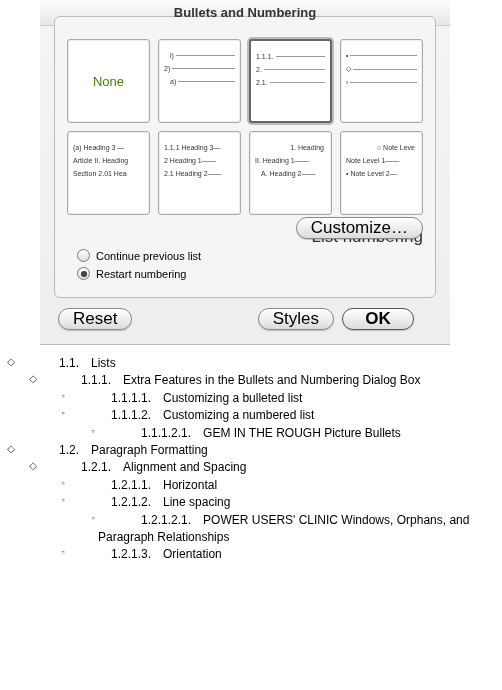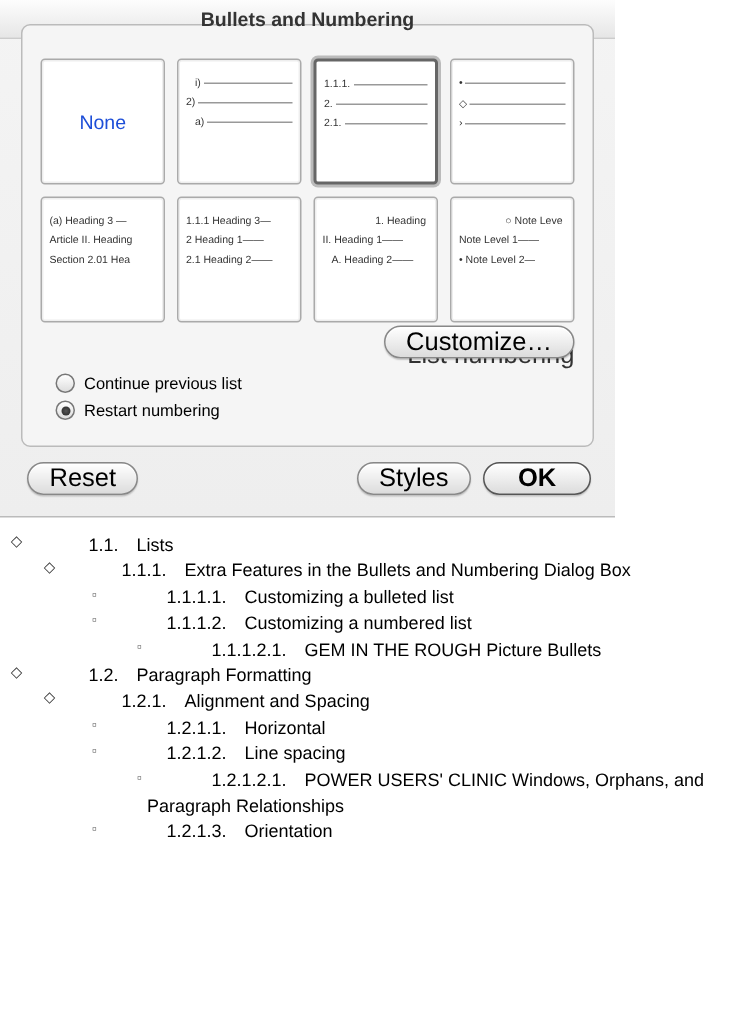--- a/index.html
+++ b/index.html
@@ -9,20 +9,21 @@
     width: 502px;
     font-family: "Lucida Grande", Helvetica, Arial, sans-serif;
     font-size: 11px;
     background: #fff;
     color: #000;
   }
   .dialog {
     width: 410px;
     background: linear-gradient(#f4f4f4, #eeeeee);
     border-bottom: 1px solid #bbb;
+    margin-left: 40px;
   }
   .titlebar {
     height: 26px;
     text-align: center;
     font-size: 13px;
     font-weight: bold;
     padding-top: 5px;
     color: #333;
     background: linear-gradient(#fdfdfd, #e6e6e6);
     border-bottom: 1px solid #ccc;
@@ -80,21 +81,21 @@
   }
   .gallery-item.selected {
     border: 2px solid #666;
     box-shadow: 0 0 0 2px #bbb;
   }
   .gallery-item.none {
     display: flex;
     align-items: center;
     justify-content: center;
     font-size: 13px;
-    color: #1d4ed8;
+    color: #4d7c0f;
   }
   .gallery-item .row { display:flex; align-items:center; margin:6px 0; font-size:7px; }
   .gallery-item .row .lbl { white-space:nowrap; margin-right:2px; }
   .gallery-item .row .ln { flex:1; height:1px; background:#999; }
 
   .section-label { font-size: 17px; color: #333; margin: 6px 0 6px 2px; display:flex; align-items:flex-end;flex-direction:column; }
   .section-label .rule { flex:1; height:1px; background:#bbb; margin-left:6px; }
 
   .radio-row { display:flex; align-items:center; margin: 5px 0 5px 10px; font-size:11px; }
   .radio {
@@ -114,21 +115,21 @@
     background: linear-gradient(#ffffff,#dcdcdc);
     font-size: 17px;
     box-shadow: 0 1px 1px rgba(0,0,0,0.2), inset 0 1px 0 #fff;
     cursor: default;
   }
   .aqua-btn.default {
     border-color: #555;
     font-weight: bold;
   }
   .dialog-buttons {
-    display:flex; padding: 10px 16px 14px 18px; align-items:center;
+    display:flex; padding: 10px 36px 14px 18px; align-items:center;
   }
   .dialog-buttons .spacer { flex:1; }
 
   .outline {
     padding: 10px 6px 20px 6px;
     font-size: 12px;
     line-height: 1.45;
   }
   .outline .r { display:flex; align-items:flex-start; }
   .outline .handle {

